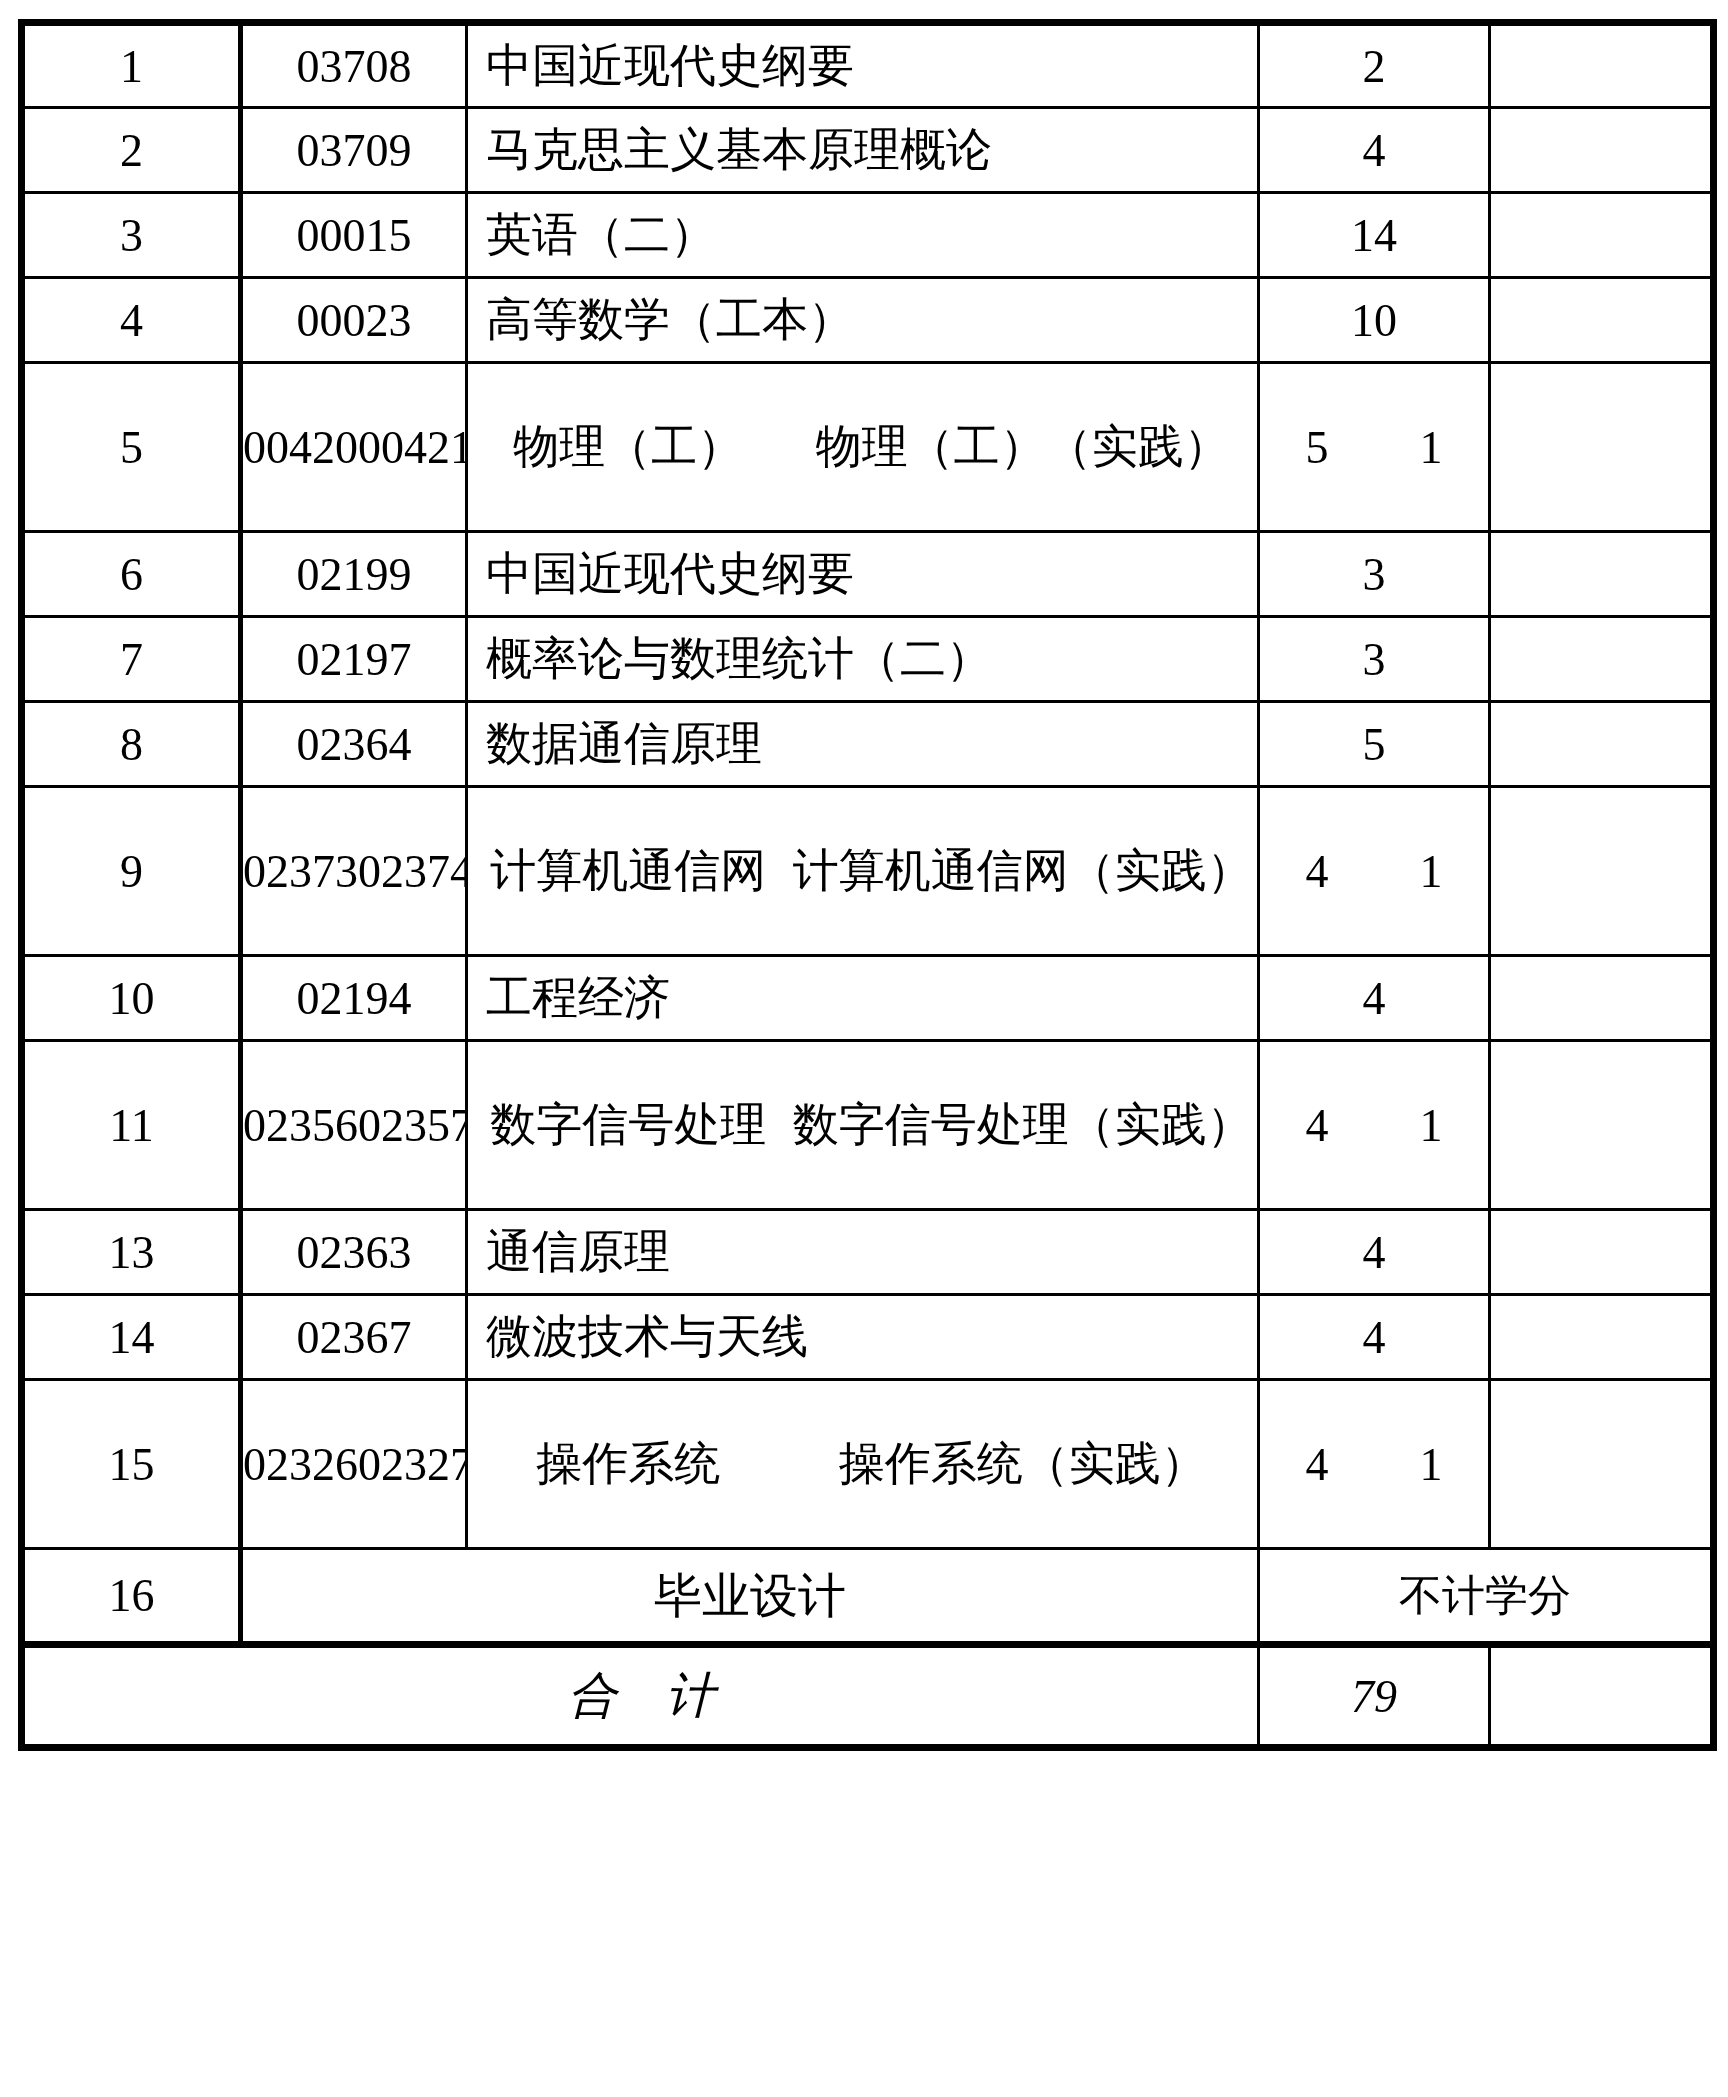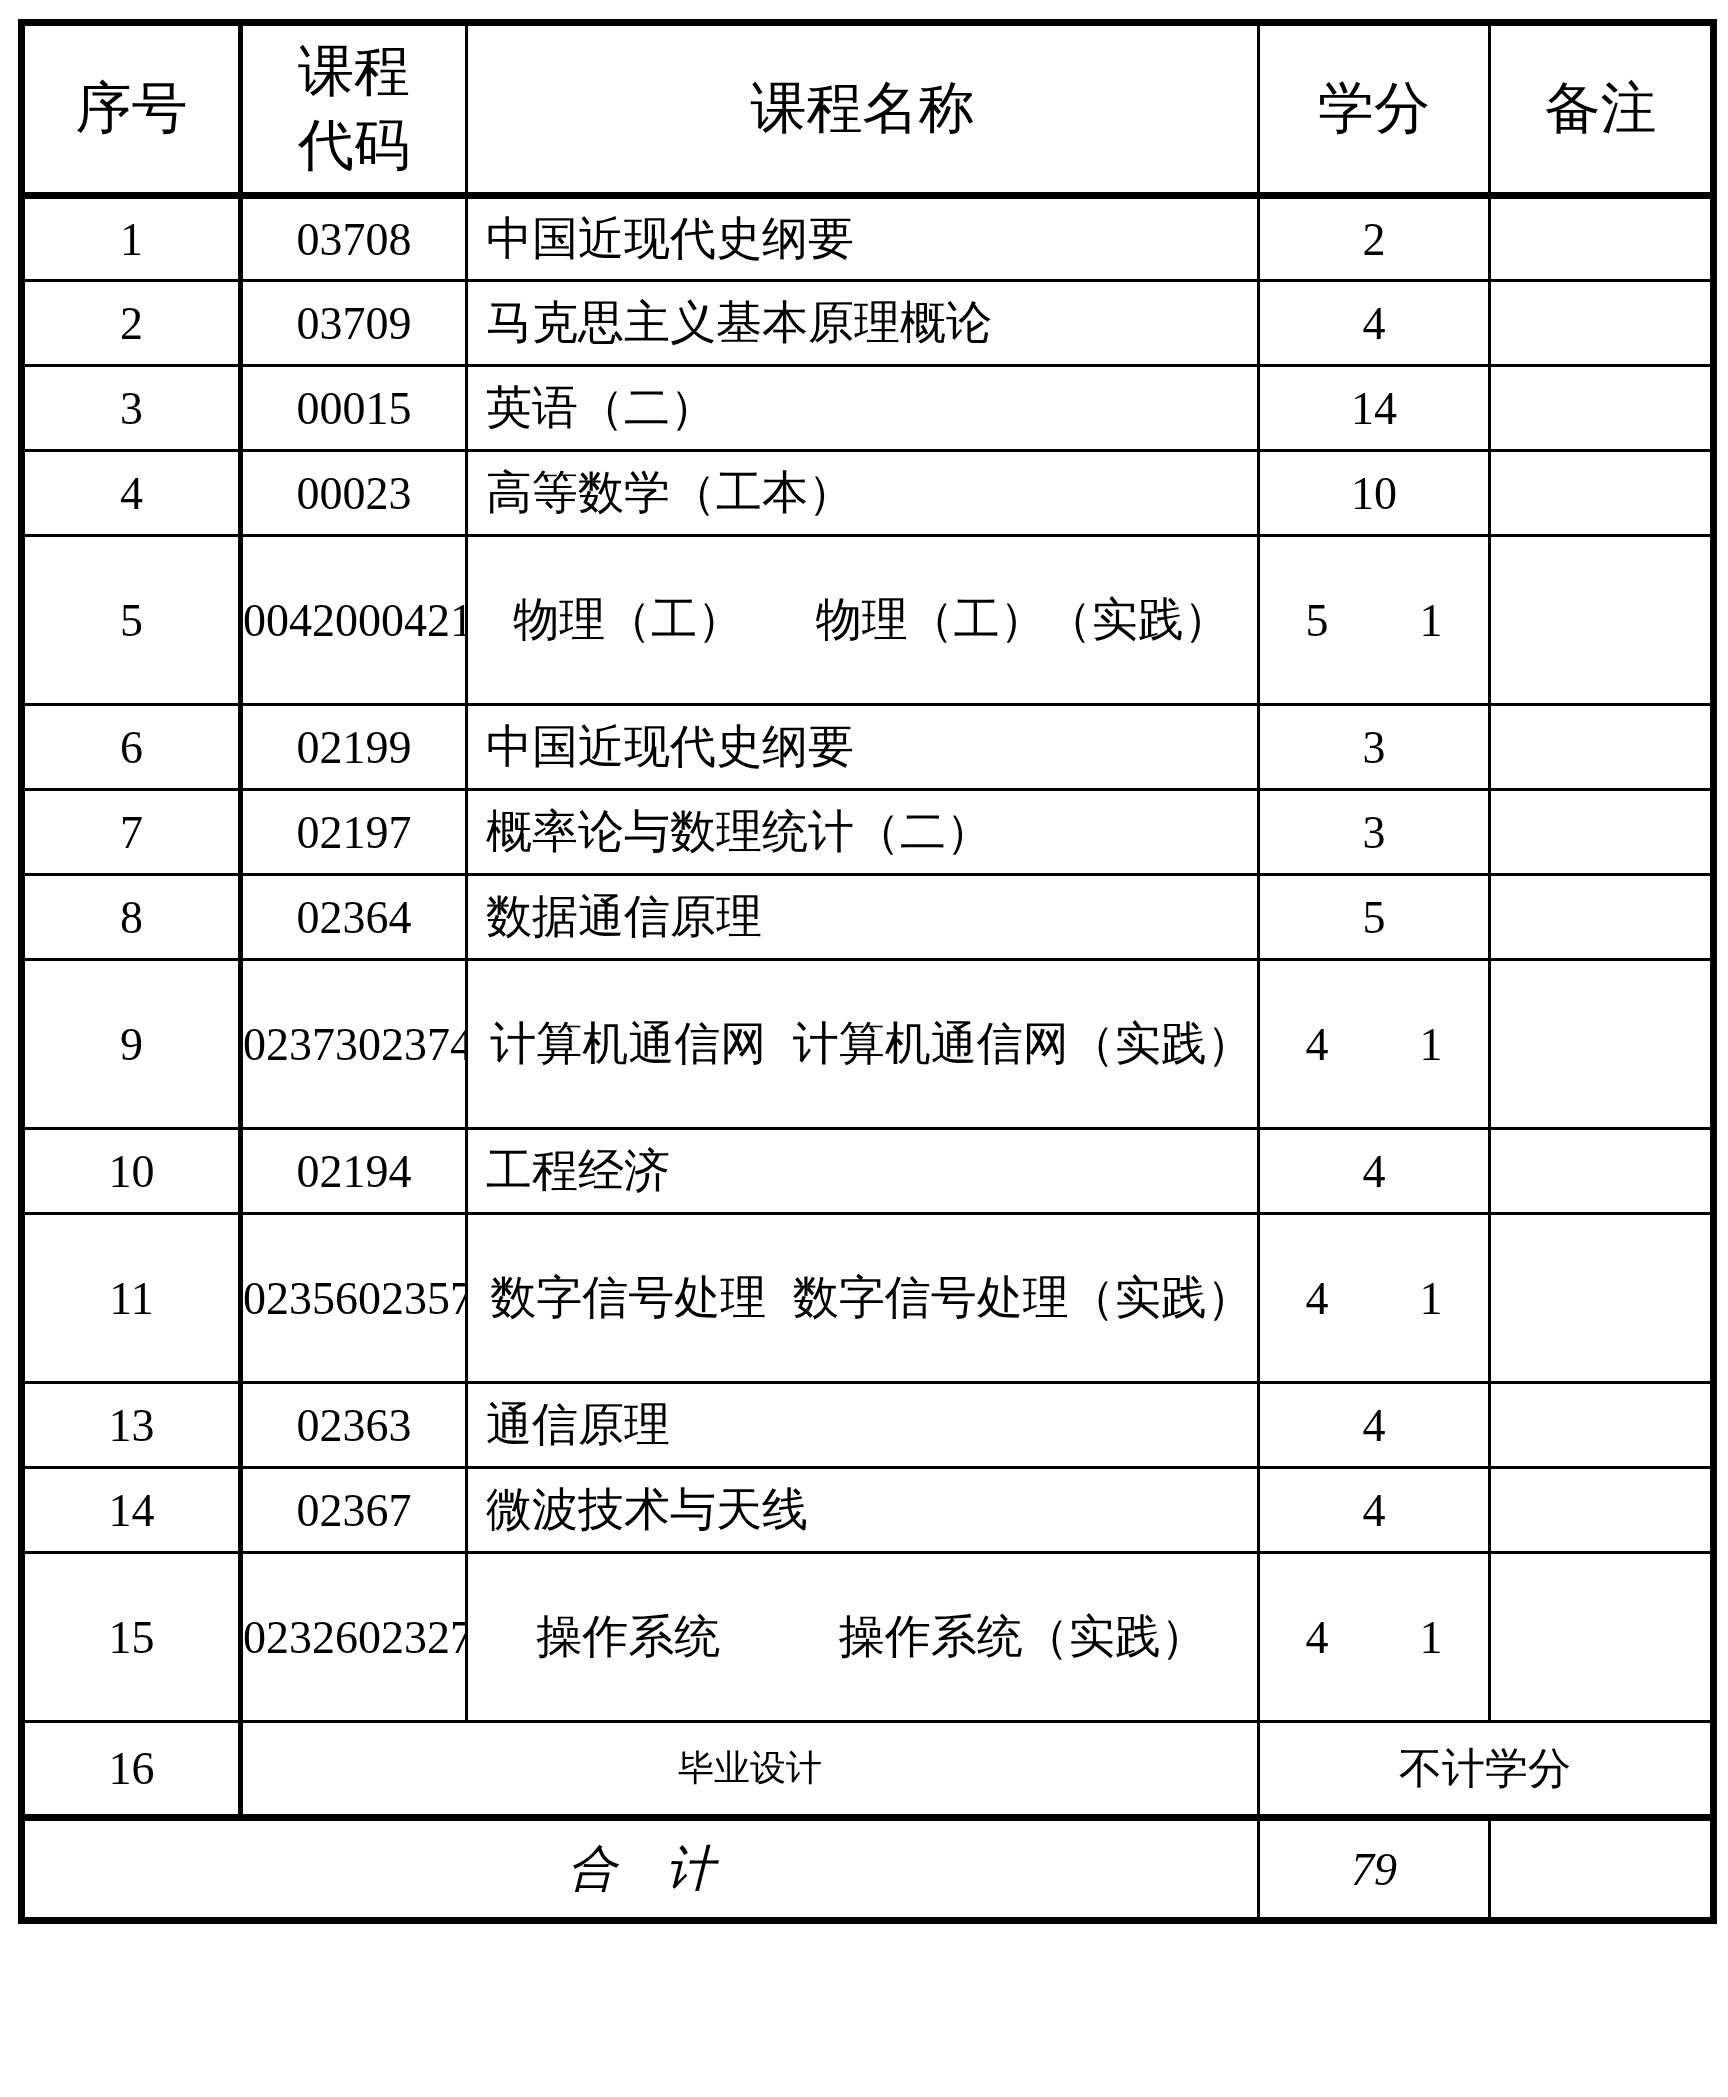--- a/index.html
+++ b/index.html
@@ -50,44 +50,37 @@
     text-align: left;
     padding-left: 18px;
   }
   .stack {
     display: flex;
     justify-content: space-around;
     height: 100%;
     width: 100%;
   }
   .stack > div { flex: 0 0 auto; }
-  td.gradname { text-align: center; font-size: 36px; }
+  td.gradname { text-align: center; font-size: 48px; }
   td.gradcredit { text-align: center; font-size: 43px; }
   td.totallabel { text-align: center; font-size: 49px; }
 </style>
 </head>
 <body>
 
 <table class="t">
   <colgroup>
     <col class="w-no">
       <col class="w-code">
       <col class="w-name">
       <col class="w-credit">
       <col class="w-note">
   </colgroup>
 
   <tbody>
-      <tr class="hrow">
-    <th class="no">序号</th>
-    <th><span class="wrap2">课程代码</span></th>
-    <th>课程名称</th>
-    <th>学分</th>
-    <th>备注</th>
-  </tr>
 
   <tr class="r">
     <td class="no">1</td>
     <td class="code">03708</td>
     <td class="name">中国近现代史纲要</td>
     <td class="credit">2</td>
     <td class="note"></td>
   </tr>
 
   <tr class="r">

